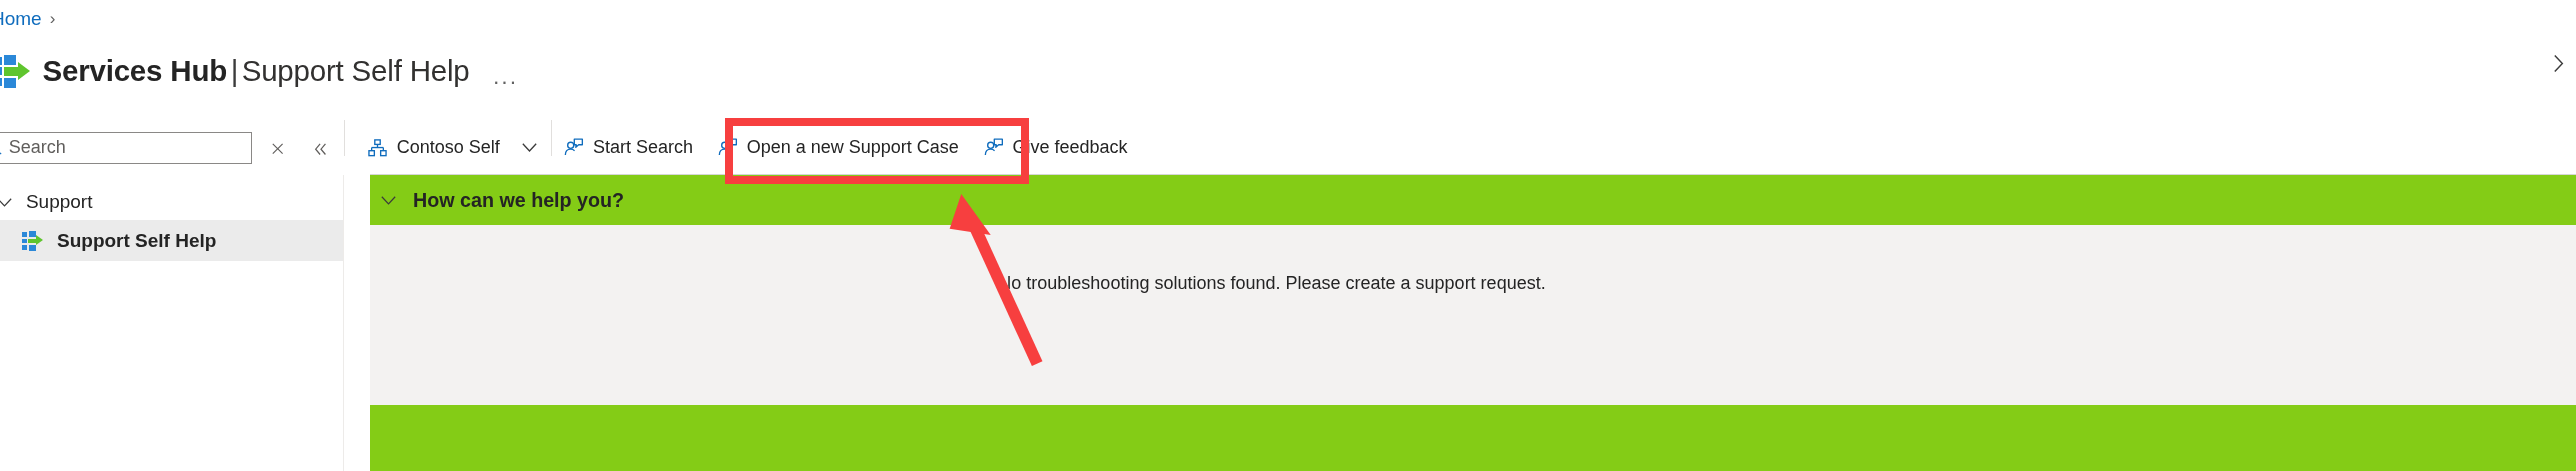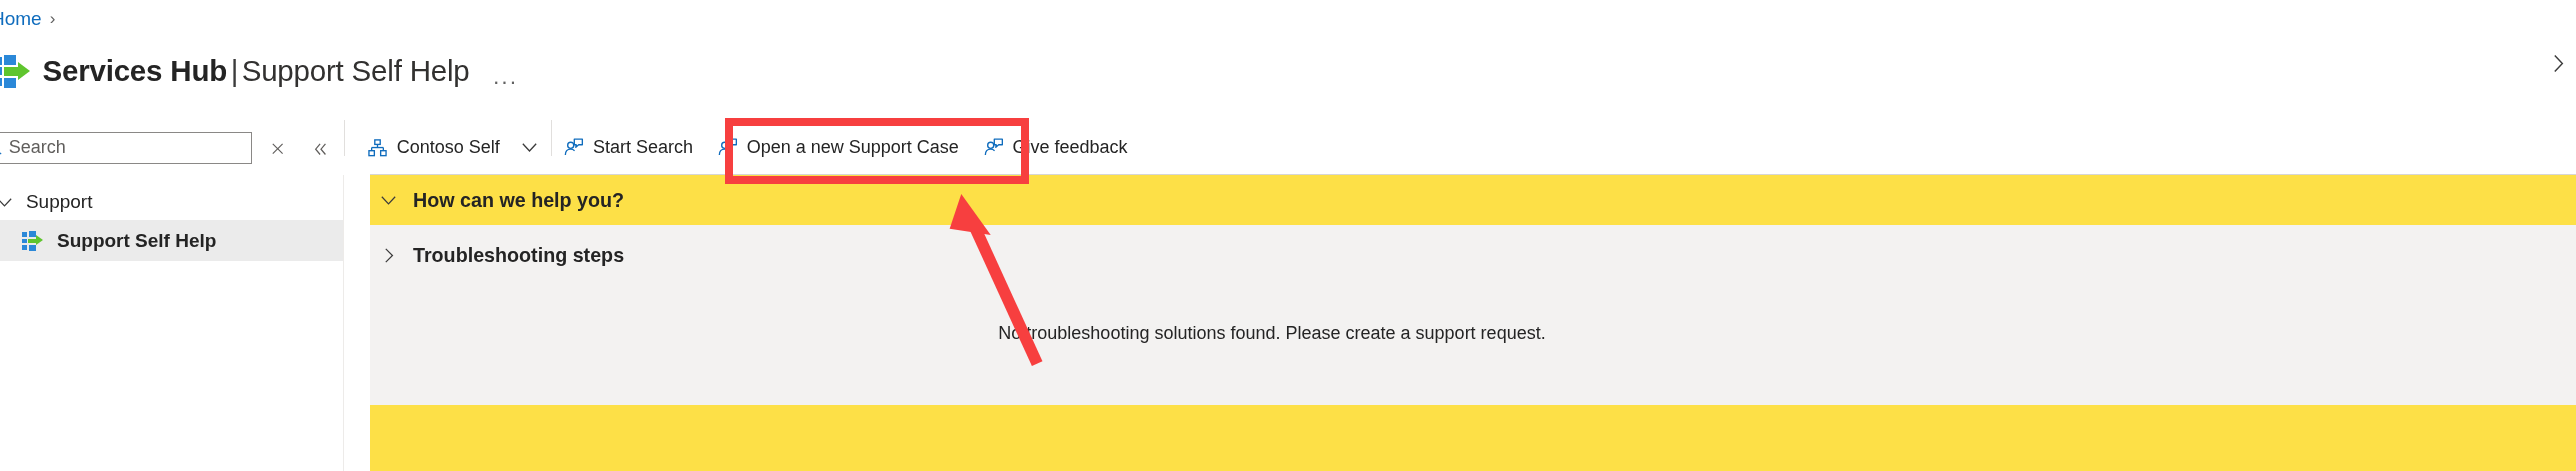--- a/index.html
+++ b/index.html
@@ -300,21 +300,21 @@
     border-left: 7.2px solid #5fc52e;
   }
 
   
   #content {
     position: absolute;
     left: 370px;
     top: 175px;
     right: 0;
     bottom: 0;
-    background: #fde047;
+    background: #84cc16;
   }
   .section-head {
     display: flex;
     align-items: center;
     gap: 14.3px;
     height: 50px;
     padding-left: 9px;
     cursor: pointer;
   }
   .section-head .sh-chev {
@@ -510,28 +510,20 @@
   <div class="section-head">
     <span class="sh-chev">
       <svg width="17" height="10.7" viewBox="0 0 19 12" fill="none" aria-hidden="true">
         <path d="M2 2 L9.5 10 L17 2" stroke="#3b3b3b" stroke-width="1.4" fill="none"></path>
       </svg>
     </span>
     <span class="sh-label">How can we help you?</span>
   </div>
 
   <div id="panel-troubleshooting">
-    <div class="section-head">
-      <span class="sh-chev">
-        <svg width="10.7" height="17" viewBox="0 0 12 19" fill="none" aria-hidden="true">
-          <path d="M2 2 L9.5 9.5 L2 17" stroke="#3b3b3b" stroke-width="1.4" fill="none"></path>
-        </svg>
-      </span>
-      <span class="sh-label">Troubleshooting steps</span>
-    </div>
     <div id="empty-message">No troubleshooting solutions found. Please create a support request.</div>
   </div>
 
 </div>
 
 <div id="annot-box"></div>
 <svg id="annot-arrow" viewBox="0 0 150 200" fill="none">
   <path d="M120 192 L46 30" stroke="#f73f3f" stroke-width="13" stroke-linecap="butt"></path>
   <path d="M35 2 L68 48 L22 41 Z" fill="#f73f3f"></path>
 </svg>

